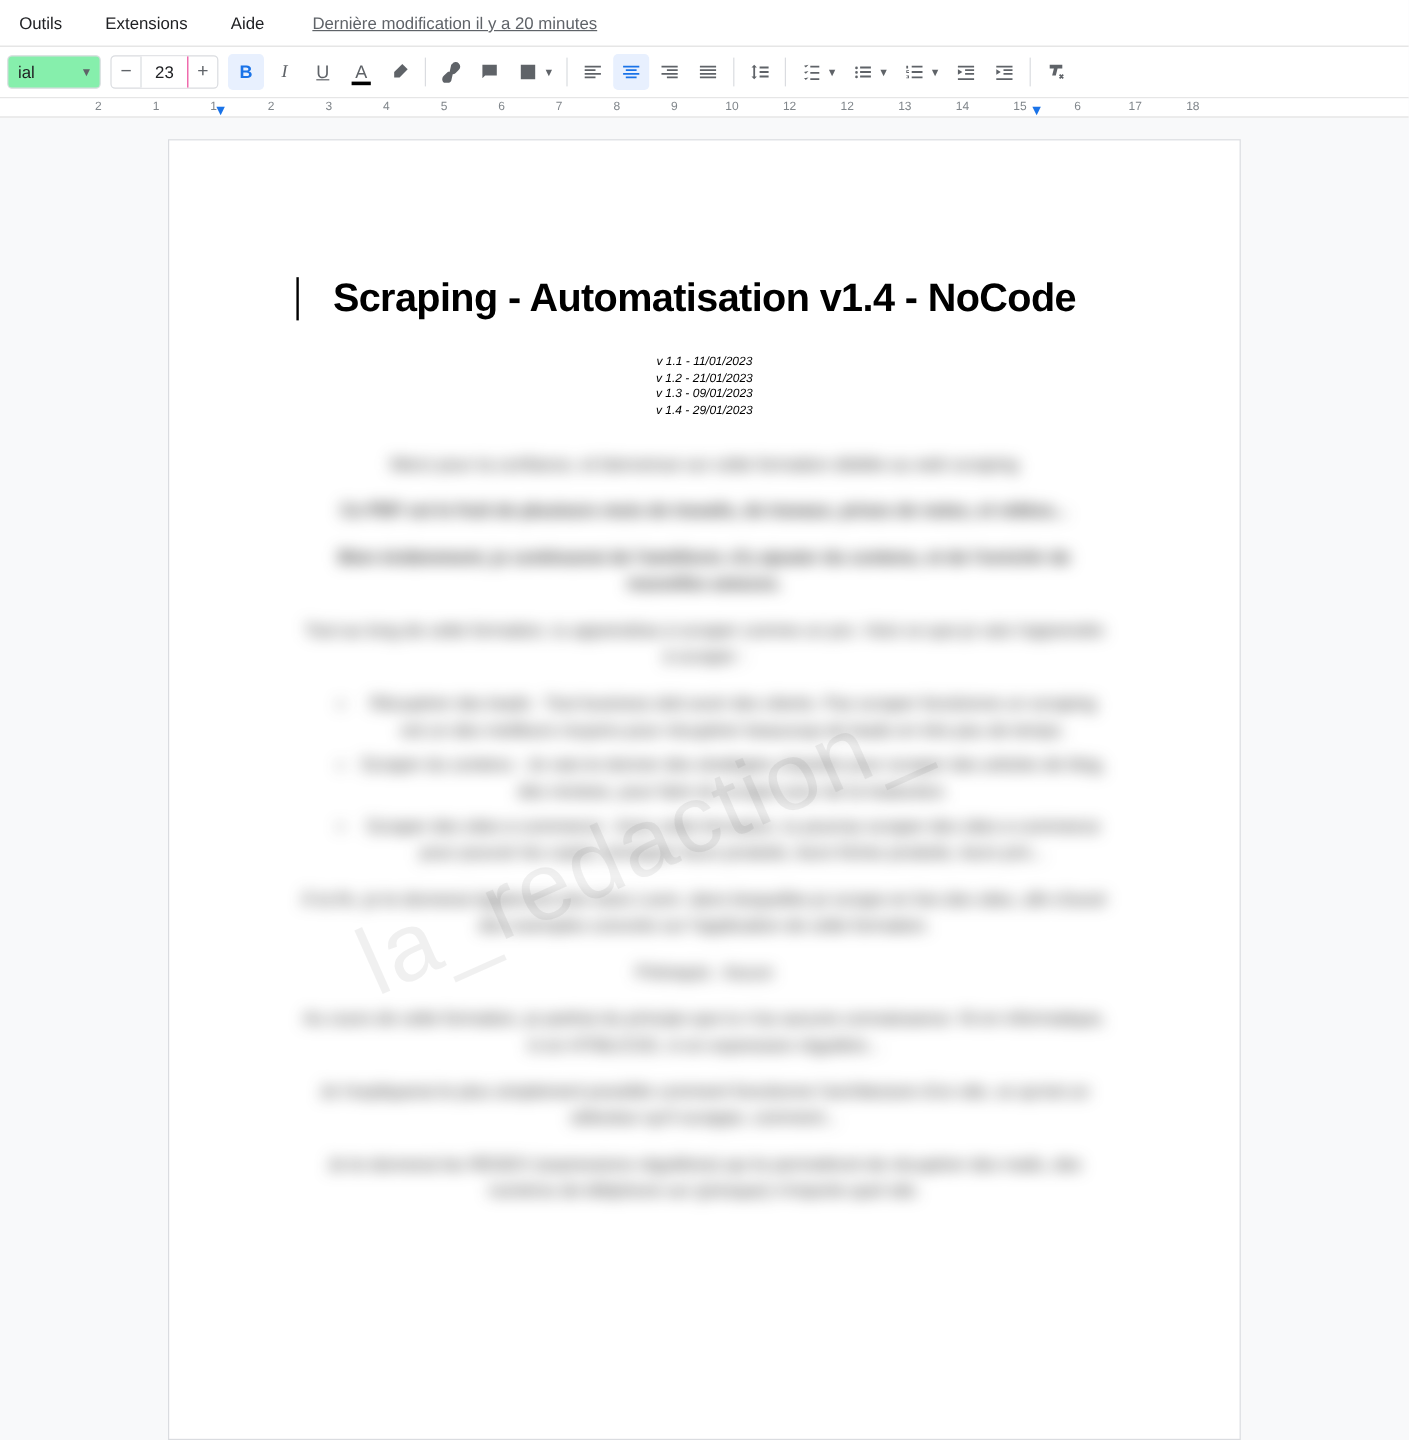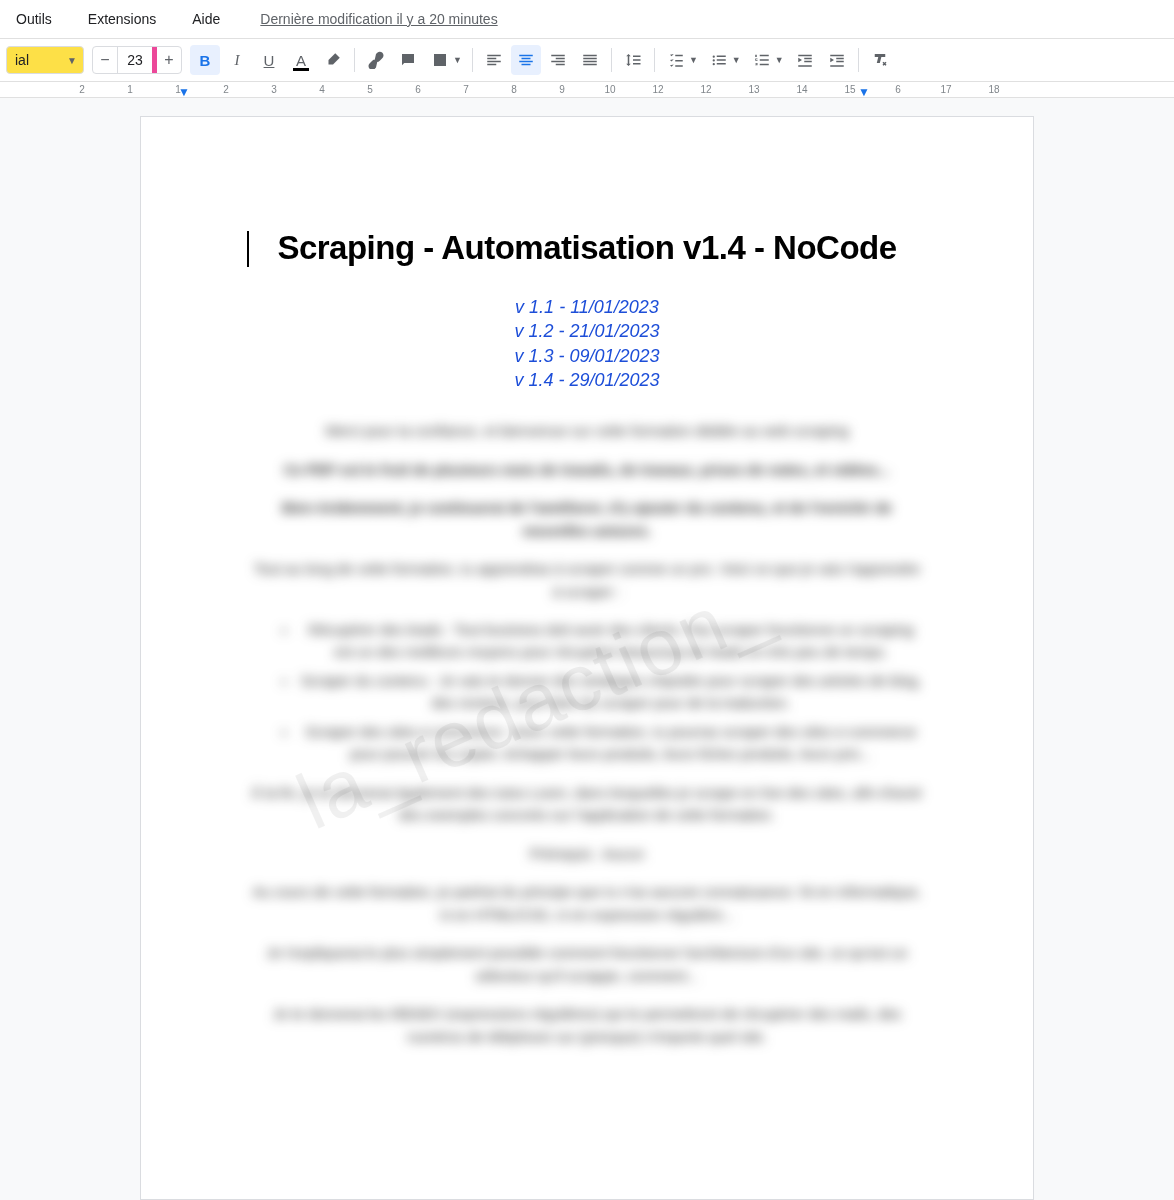--- a/index.html
+++ b/index.html
@@ -46,21 +46,21 @@
     width: 78px;
     height: 28px;
     border: 1px solid #dadce0;
     border-radius: 4px;
     display: flex;
     align-items: center;
     justify-content: space-between;
     padding: 0 6px 0 8px;
     font-size: 14px;
     color: #202124;
-    background: #fde047;
+    background: #86efac;
     margin-right: 6px;
   }
   .font-select .caret { font-size: 10px; color: #5f6368; }
   .size-group {
     display: flex;
     align-items: center;
     border: 1px solid #dadce0;
     border-radius: 4px;
     height: 28px;
     margin-right: 6px;
@@ -73,21 +73,21 @@
     justify-content: center;
     font-size: 16px;
     color: #5f6368;
     cursor: pointer;
   }
   .size-input {
     width: 40px;
     text-align: center;
     border: none;
     border-left: 1px solid #dadce0;
-    border-right: 5px solid #ec4899;
+    border-right: 1px solid #ec4899;
     height: 26px;
     font-size: 14px;
     color: #202124;
     outline: none;
   }
   .tbtn {
     width: 30px;
     height: 30px;
     display: flex;
     align-items: center;
@@ -178,22 +178,22 @@
     content: "";
     position: absolute;
     left: -2px;
     top: 2px;
     height: 36px;
     width: 2px;
     background: #000;
   }
   .versions {
     font-style: italic;
-    font-size: 18px;
-    color: #1d4ed8;
+    font-size: 10px;
+    color: #000000;
     line-height: 1.35;
     margin-bottom: 28px;
   }
   .blurred {
     filter: blur(6px);
     color: #333;
     font-size: 14.5px;
     line-height: 1.55;
   }
   .blurred p { margin-bottom: 16px; }

